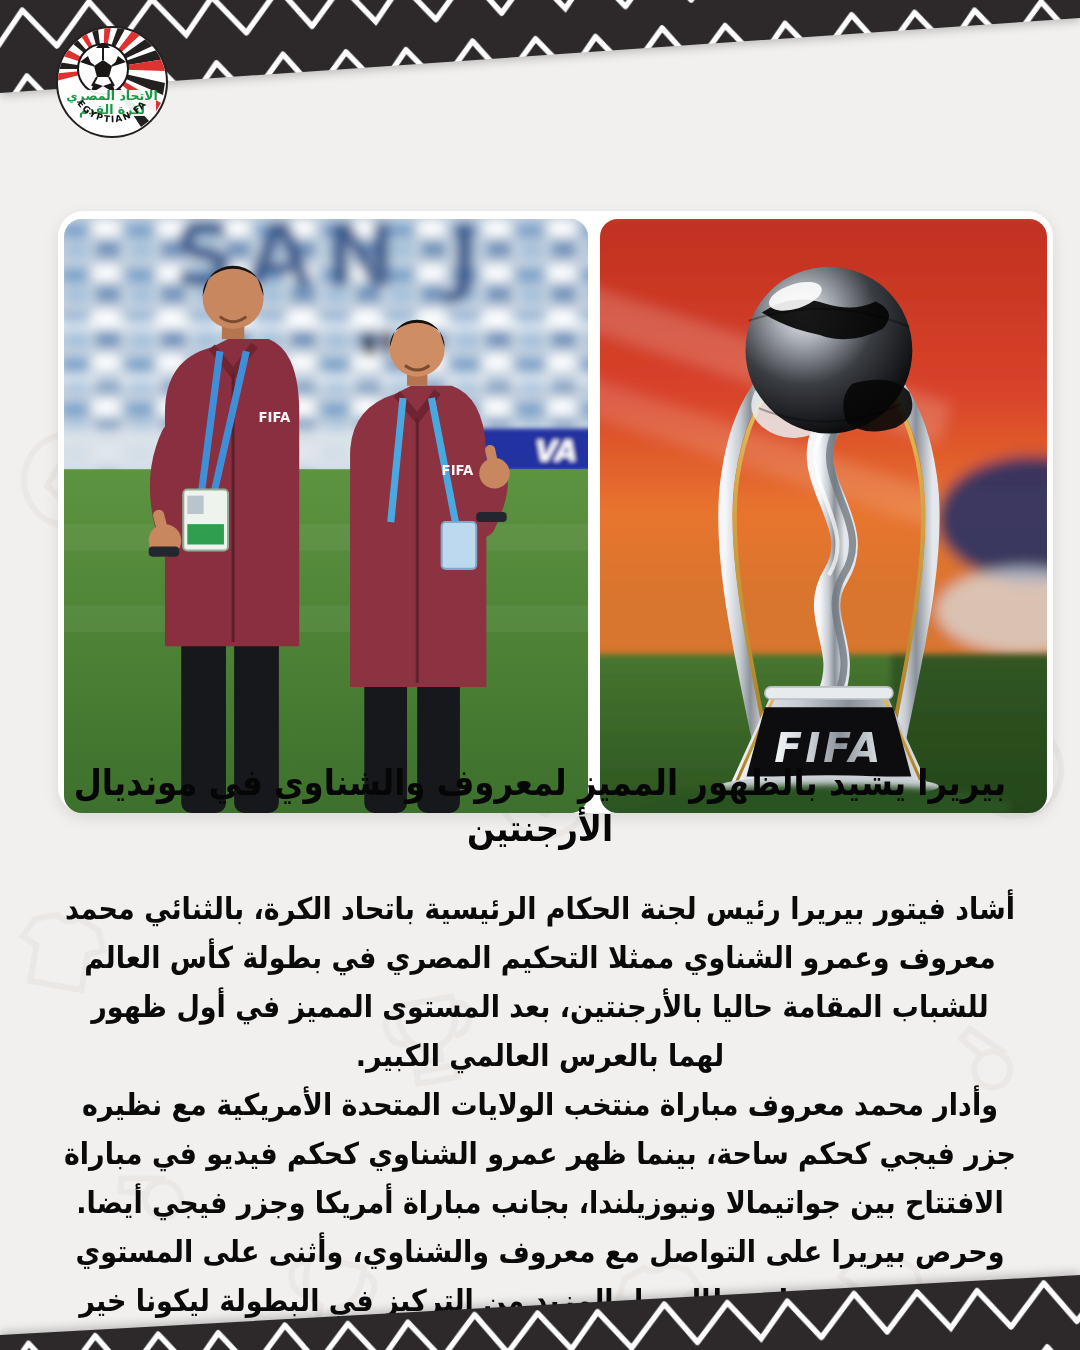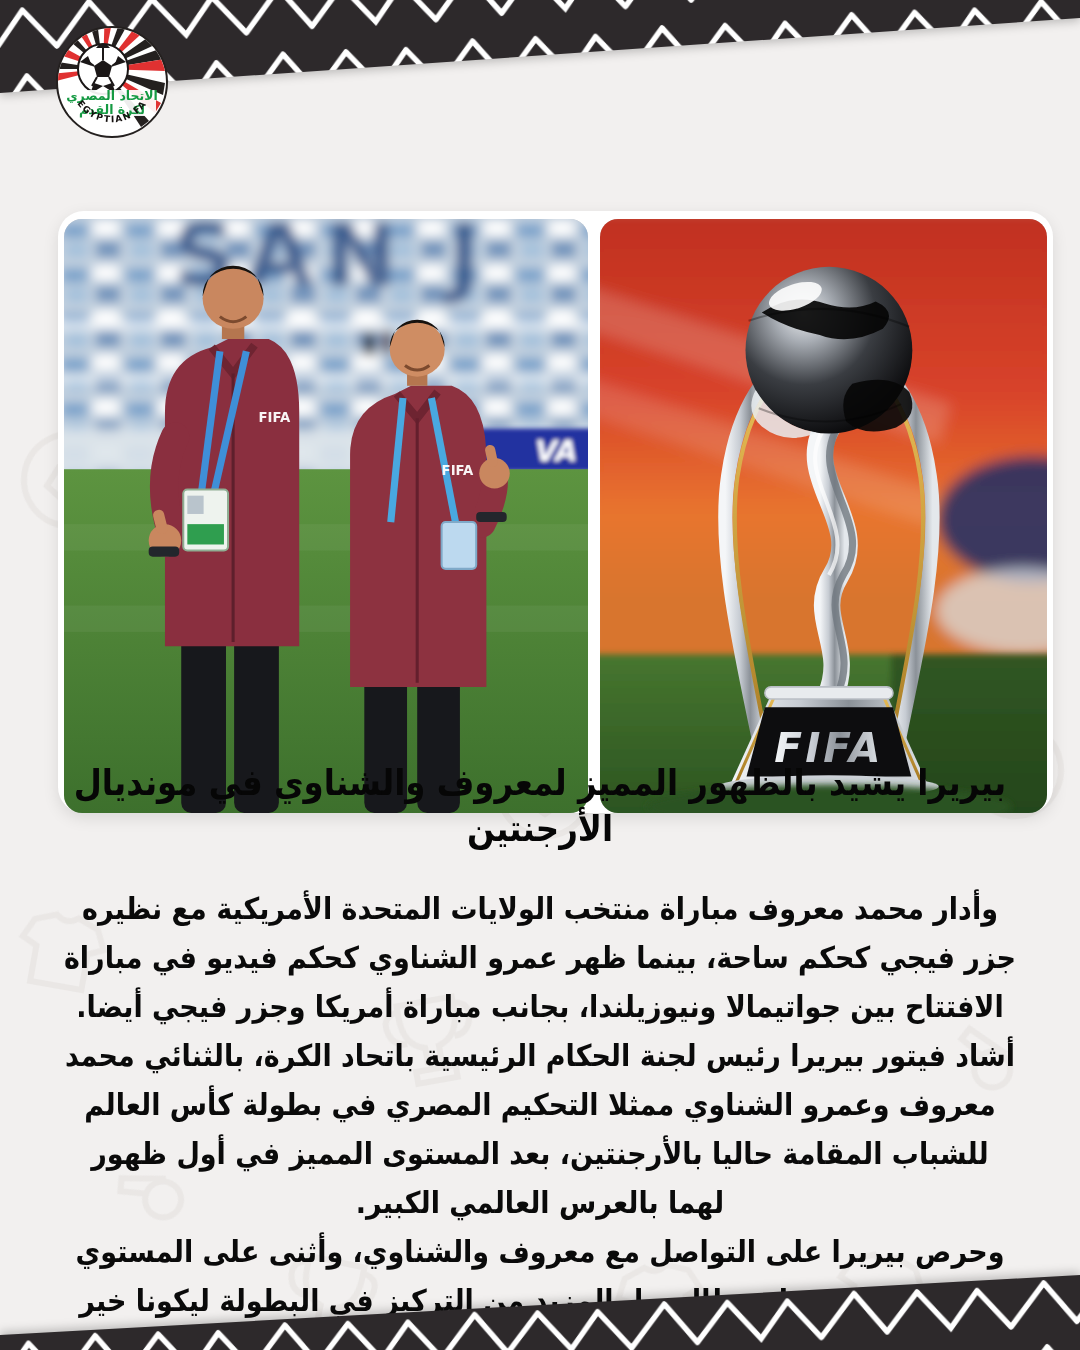--- a/index.html
+++ b/index.html
@@ -333,16 +333,16 @@
         <ellipse cx="229" cy="558" rx="108" ry="11" fill="#cdd2d8"></ellipse>
       </g>
       <ellipse cx="229" cy="578" rx="180" ry="22" fill="#2a5220" filter="url(#b3)"></ellipse>
     </svg>
   </div>
 </div>
 
 <h1 class="headline" dir="rtl">بيريرا يشيد بالظهور المميز لمعروف والشناوي في مونديال الأرجنتين</h1>
 
 <div class="article" dir="rtl">
+  <p>أشاد فيتور بيريرا رئيس لجنة الحكام الرئيسية باتحاد الكرة، بالثنائي محمد معروف وعمرو الشناوي ممثلا التحكيم المصري في بطولة كأس العالم للشباب المقامة حاليا بالأرجنتين، بعد المستوى المميز في أول ظهور لهما بالعرس العالمي الكبير.</p>
   <p>وأدار محمد معروف مباراة منتخب الولايات المتحدة الأمريكية مع نظيره جزر فيجي كحكم ساحة، بينما ظهر عمرو الشناوي كحكم فيديو في مباراة الافتتاح بين جواتيمالا ونيوزيلندا، بجانب مباراة أمريكا وجزر فيجي أيضا.</p>
-  <p>أشاد فيتور بيريرا رئيس لجنة الحكام الرئيسية باتحاد الكرة، بالثنائي محمد معروف وعمرو الشناوي ممثلا التحكيم المصري في بطولة كأس العالم للشباب المقامة حاليا بالأرجنتين، بعد المستوى المميز في أول ظهور لهما بالعرس العالمي الكبير.</p>
   <p>وحرص بيريرا على التواصل مع معروف والشناوي، وأثنى على المستوي المميز الذي قدماه وطالبهما بالمزيد من التركيز في البطولة ليكونا خير سفير للتحكيم المصري.</p>
 </div>
 
 </body></html>

